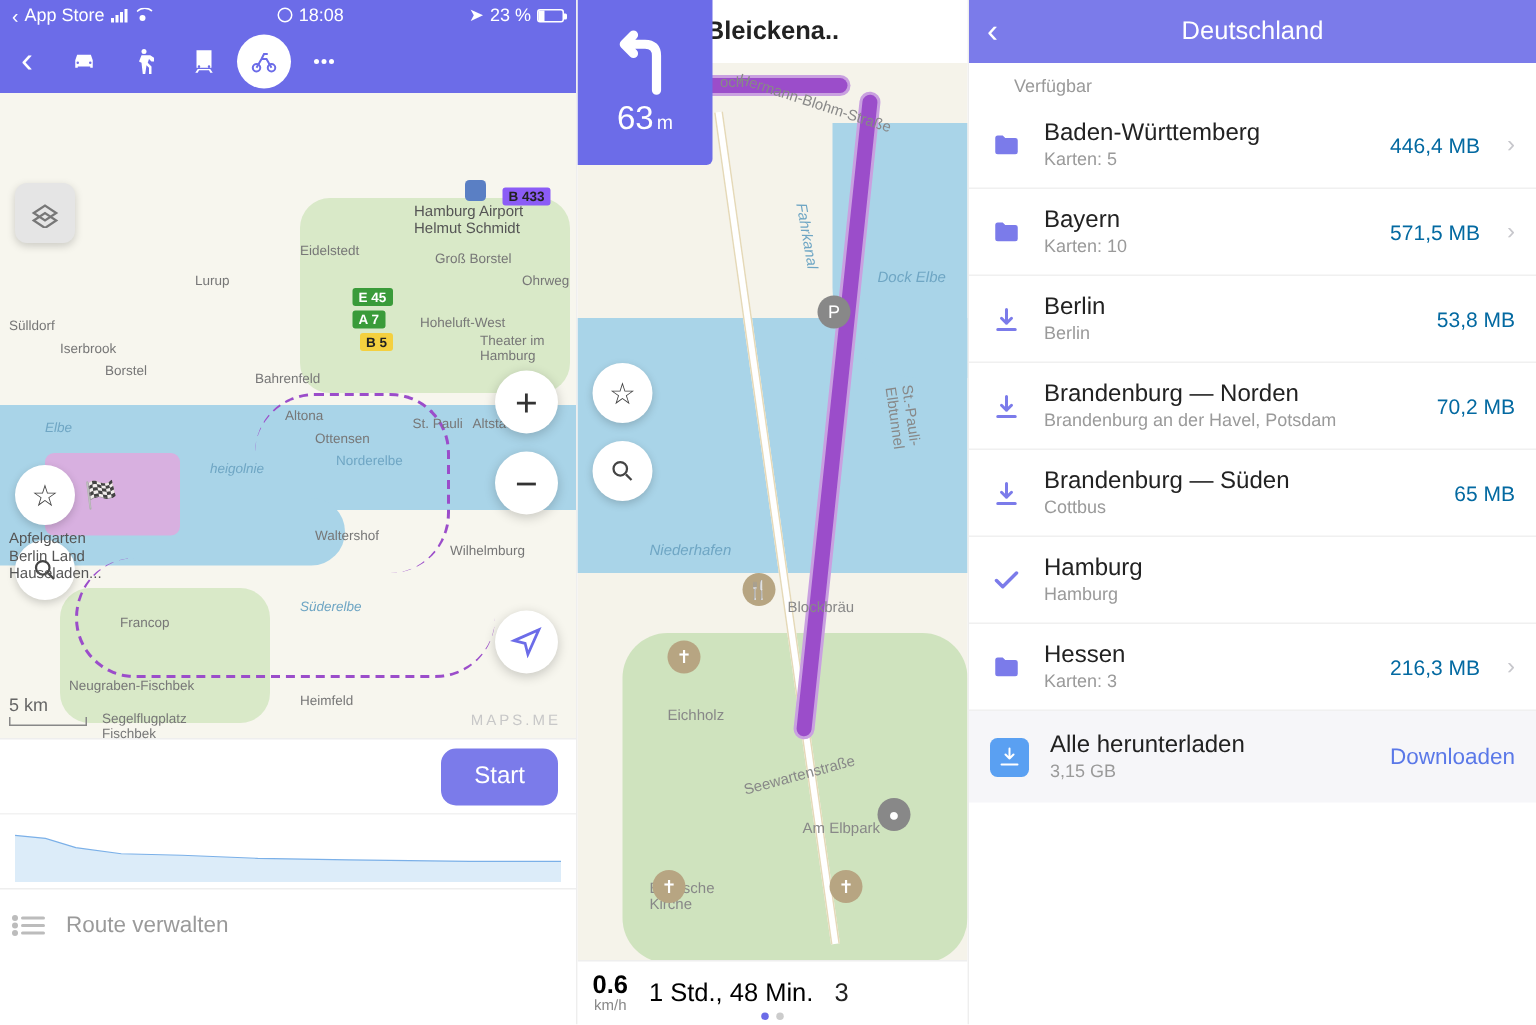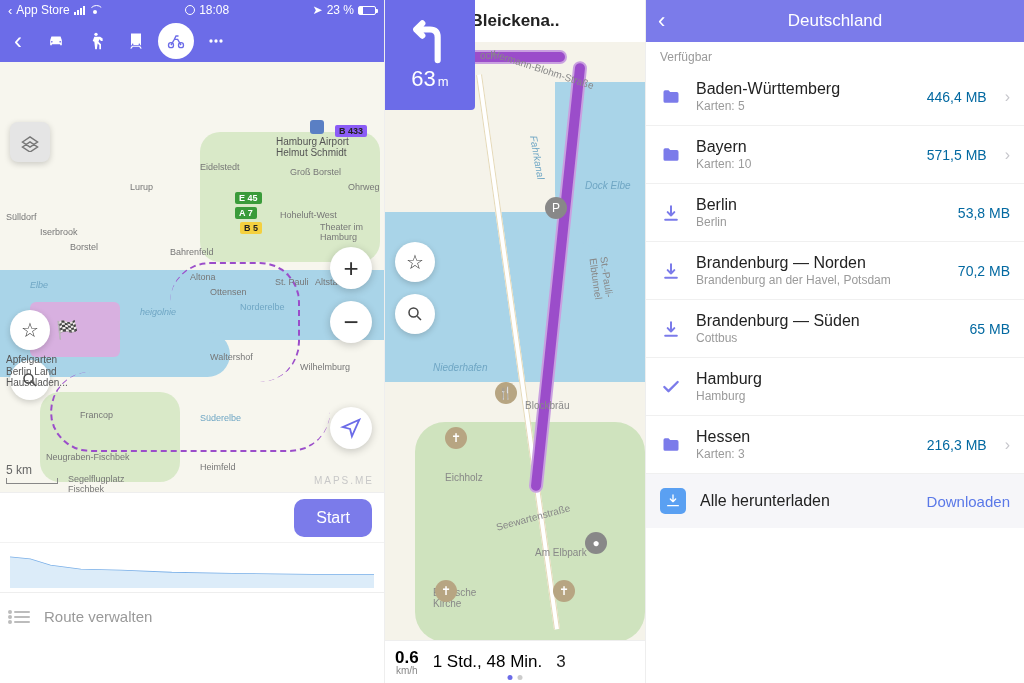--- a/index.html
+++ b/index.html
@@ -105,21 +105,21 @@
 .speed small{font-size:10px;color:#888;display:block}
 .p2-time{font-size:17px;font-weight:500}
 .p2-dist{font-size:17px;font-weight:500;color:#222}
 .dots{position:absolute;left:50%;bottom:3px;transform:translateX(-50%);display:flex;gap:5px}
 .dots i{width:5px;height:5px;border-radius:50%;background:#ccc}
 .dots i.on{background:#6c6ce8}
 
 
 .p3-hdr{height:42px;background:#7b7bea;color:#fff;display:flex;align-items:center;justify-content:center;font-size:17px;font-weight:500;position:relative}
 .p3-back{position:absolute;left:12px;font-size:22px;font-weight:300}
-.sect-lbl{font-size:12px;color:#9a9a9a;padding:8px 14px 4px}
+.sect-lbl{font-size:12px;color:#9a9a9a;padding:8px 30px 4px}
 .dl-list{}
 .dl-row{display:flex;align-items:center;padding:12px 14px;border-bottom:1px solid #f0f0f0;gap:14px}
 .dl-ic{width:22px;display:flex;justify-content:center;color:#7b7bea}
 .dl-ic svg{width:20px;height:20px}
 .dl-txt{flex:1;min-width:0}
 .dl-name{font-size:16px;color:#222;white-space:nowrap;overflow:hidden;text-overflow:ellipsis}
 .dl-sub{font-size:12px;color:#9a9a9a;margin-top:1px}
 .dl-size{font-size:14px;color:#0369a1;white-space:nowrap}
 .dl-chev{color:#c7c7cc;font-size:16px;margin-left:4px}
 .dl-all{background:#f6f6f9;padding:14px;display:flex;align-items:center;gap:14px}
@@ -219,26 +219,26 @@
     <span class="citylbl" style="left:170px;top:185px">Bahrenfeld</span>
     <span class="citylbl" style="left:280px;top:148px">Hoheluft-West</span>
     <span class="citylbl" style="left:348px;top:120px">Ohrweg</span>
     <span class="citylbl" style="left:320px;top:160px;white-space:pre-line">Theater im
 Hamburg</span>
     <span class="citylbl" style="left:30px;top:218px;font-style:italic;color:#6fa6c4">Elbe</span>
     <span class="citylbl" style="left:190px;top:210px">Altona</span>
     <span class="citylbl" style="left:210px;top:225px">Ottensen</span>
     <span class="citylbl" style="left:275px;top:215px">St. Pauli</span>
     <span class="citylbl" style="left:315px;top:215px">Altstadt</span>
-    <span class="citylbl" style="left:240px;top:240px;color:#6fa6c4">Norderelbe</span>
+    <span class="citylbl" style="left:224px;top:240px;color:#6fa6c4">Norderelbe</span>
     <span class="citylbl" style="left:140px;top:245px;font-style:italic;color:#6fa6c4">heigolnie</span>
     <span class="citylbl" style="left:210px;top:290px">Waltershof</span>
     <span class="citylbl" style="left:300px;top:300px">Wilhelmburg</span>
     <span class="citylbl" style="left:80px;top:348px">Francop</span>
-    <span class="citylbl" style="left:200px;top:351px;color:#6fa6c4">Süderelbe</span>
+    <span class="citylbl" style="left:200px;top:337px;font-style:italic;color:#6fa6c4">Süderelbe</span>
     <span class="citylbl" style="left:46px;top:390px">Neugraben-Fischbek</span>
     <span class="citylbl" style="left:200px;top:400px">Heimfeld</span>
     <span class="citylbl" style="left:68px;top:412px;white-space:pre-line">Segelflugplatz
 Fischbek</span>
 
     <div class="float-left top">
       <div class="circ-btn layer-btn">
           <svg width="20" height="20" viewBox="0 0 24 24" fill="#777">
             <path d="M3 18l9-6 9 6-9 6-9-6zm0-6l9-6 9 6-9 6-9-6z" fill="none" stroke="#777" stroke-width="1.8"></path>
           </svg>
@@ -454,16 +454,17 @@
       </div>
     </div>
   <div class="dl-all">
     <div class="dl-all-ic">
       <svg viewBox="0 0 24 24" fill="#fff">
           <path d="M12 3v10m0 0l-4-4m4 4l4-4M4 19h16" stroke="#fff" stroke-width="2" fill="none" stroke-linecap="round"></path>
         </svg>
     </div>
     <div class="dl-txt">
       <div class="dl-name">Alle herunterladen</div>
+      <div class="dl-sub">3,15 GB</div>
     </div>
     <div class="dl-all-btn">Downloaden</div>
   </div>
 </div>
 
 </body></html>

